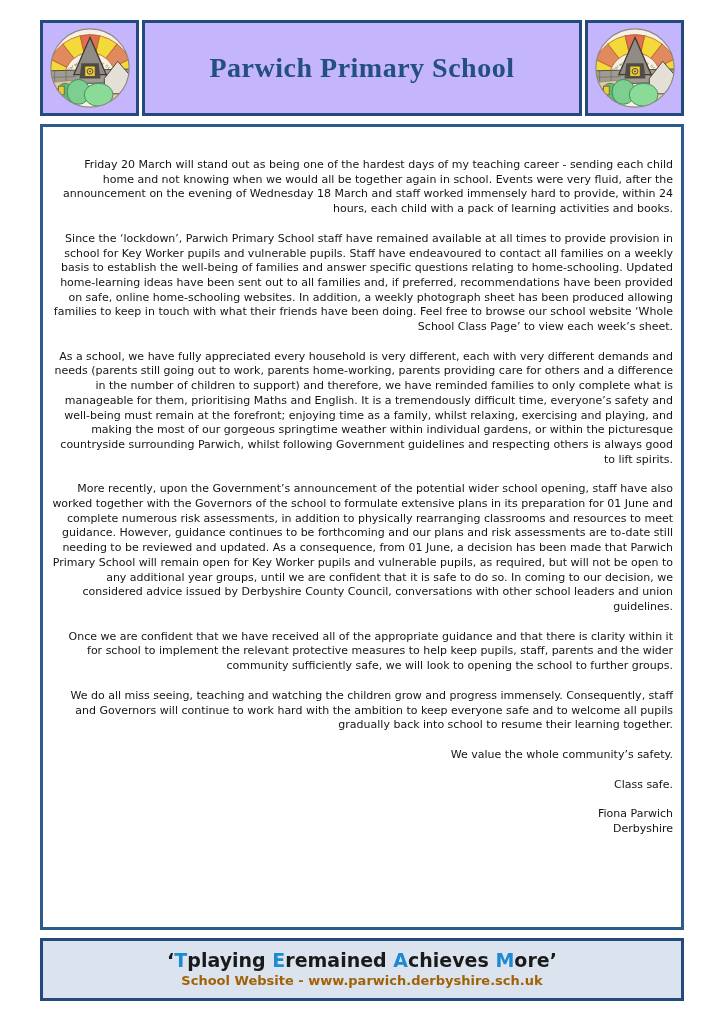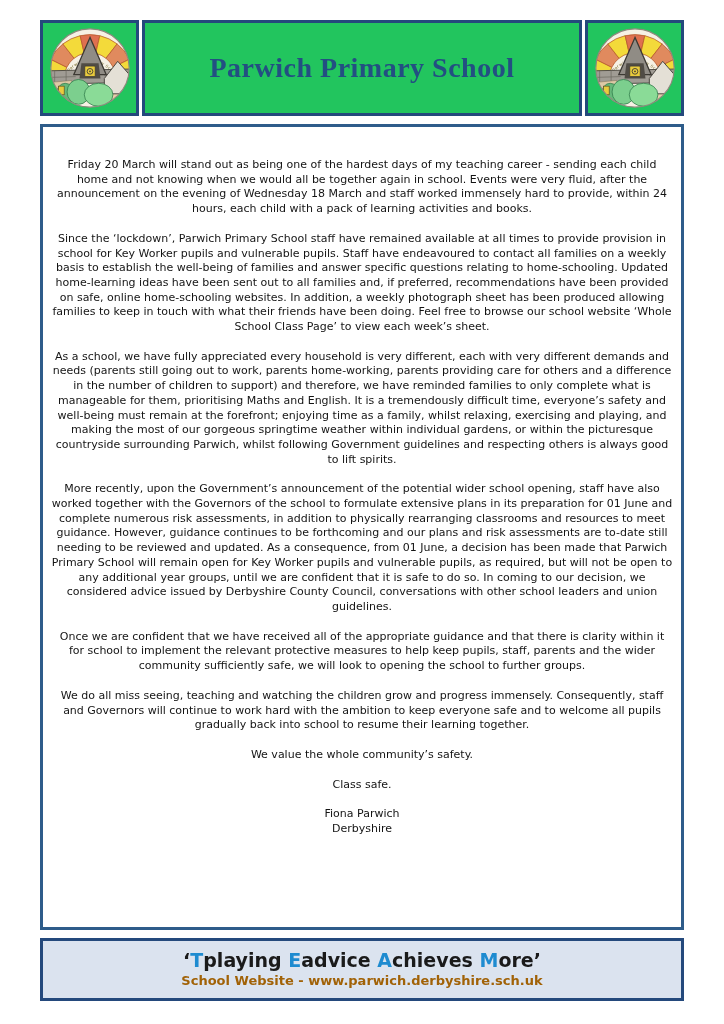--- a/index.html
+++ b/index.html
@@ -7,37 +7,37 @@
   body {
     width:724px; height:1024px;
     font-family:"DejaVu Sans", sans-serif;
     color:#111111;
     overflow:hidden;
   }
   .page { width:644px; margin:20px auto 0 auto; }
 
   
   .header { display:flex; gap:3px; height:96px; }
-  .cell { background:#22c55e; border:3px solid #24497c;text-align:center; }
+  .cell { background:#c4b5fd; border:3px solid #24497c;text-align:center; }
   .logo-cell { width:99px; display:flex; align-items:center; justify-content:center; }
   .title-cell { flex:1; display:flex; align-items:center; justify-content:center; }
   .school-title {
     font-family:"Liberation Serif","DejaVu Serif",serif;
     font-weight:bold; font-size:28px; color:#234f82; letter-spacing:0.5px;
   }
   .crest-svg { width:86px; height:86px; display:block; }
 
   
   .letter {
     margin-top:8px;
     background:#ffffff;
     border:3px solid #2e5c8a;
     min-height:806px;
     padding:16px 8px 18px 8px;
-    text-align:center;
+    text-align:right;
     font-size:11px;
     line-height:14.7px;
     color:#141414;
   }
   .letter p { margin:15px 0; }
   .letter p:first-child { margin-top:15px; }
   .letter p.sig { margin:0; }
   .letter p.presig { margin-bottom:15px; }
 
   
@@ -136,17 +136,17 @@
     <p>More recently, upon the Government’s announcement of the potential wider school opening, staff have also worked together with the Governors of the school to formulate extensive plans in its preparation for 01 June and complete numerous risk assessments, in addition to physically rearranging classrooms and resources to meet guidance. However, guidance continues to be forthcoming and our plans and risk assessments are to-date still needing to be reviewed and updated. As a consequence, from 01 June, a decision has been made that Parwich Primary School will remain open for Key Worker pupils and vulnerable pupils, as required, but will not be open to any additional year groups, until we are confident that it is safe to do so. In coming to our decision, we considered advice issued by Derbyshire County Council, conversations with other school leaders and union guidelines.</p>
     <p>Once we are confident that we have received all of the appropriate guidance and that there is clarity within it for school to implement the relevant protective measures to help keep pupils, staff, parents and the wider community sufficiently safe, we will look to opening the school to further groups.</p>
     <p>We do all miss seeing, teaching and watching the children grow and progress immensely. Consequently, staff and Governors will continue to work hard with the ambition to keep everyone safe and to welcome all pupils gradually back into school to resume their learning together.</p>
     <p>We value the whole community’s safety.</p>
     <p class="presig">Class safe.</p>
     <p class="sig">Fiona Parwich</p>
     <p class="sig">Derbyshire</p>
   </main>
 
   <footer class="footer">
-    <div class="motto"><span>‘</span><span class="blue">T</span><span>playing </span><span class="blue">E</span><span>advice </span><span class="blue">A</span><span>chieves </span><span class="blue">M</span><span>ore’</span></div>
+    <div class="motto"><span>‘</span><span class="blue">T</span><span>playing </span><span class="blue">E</span><span>remained </span><span class="blue">A</span><span>chieves </span><span class="blue">M</span><span>ore’</span></div>
     <div class="website">School Website - www.parwich.derbyshire.sch.uk</div>
   </footer>
 
 </div>
 
 </body></html>

